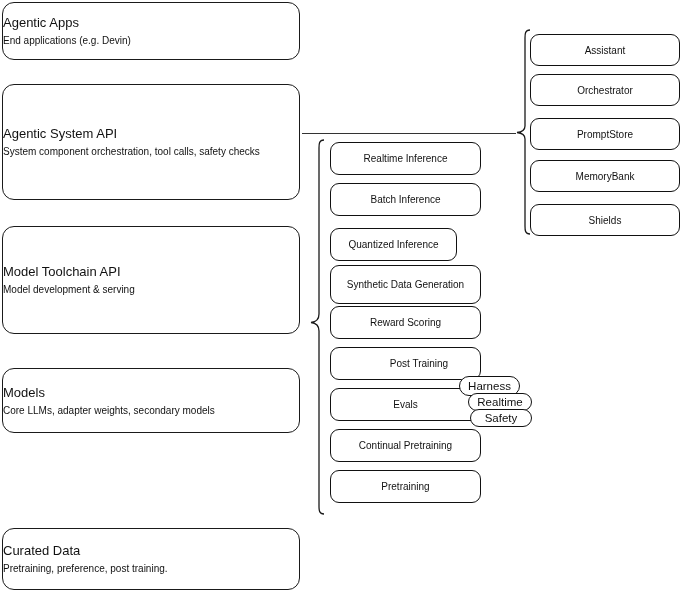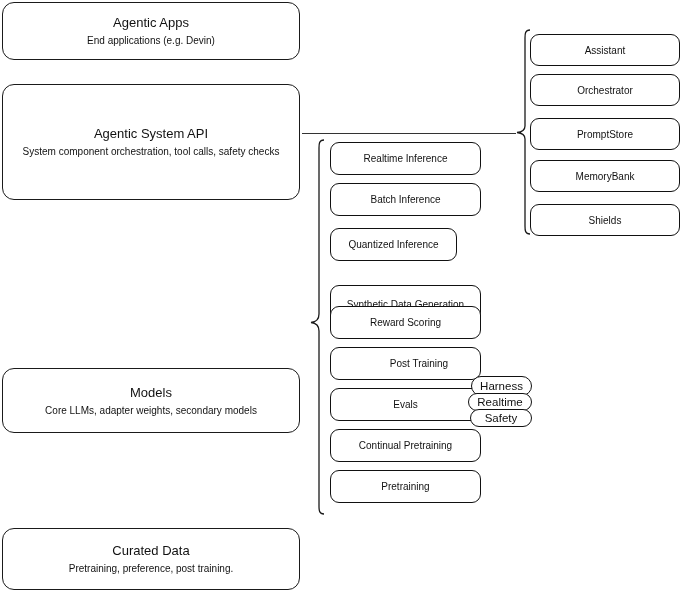--- a/index.html
+++ b/index.html
@@ -19,21 +19,21 @@
     background: #ffffff;
   }
   .stack-box {
     position: absolute;
     box-sizing: border-box;
     border: 1.3px solid #1a1a1a;
     border-radius: 12px;
     background: #ffffff;
     display: flex;
     flex-direction: column;
-    align-items: center;
+    align-items: flex-start;
     justify-content: center;
     text-align: center;
   }
   .stack-title {
     font-size: 13px;
     line-height: 17px;
     color: #111111;
   }
   .stack-sub {
     font-size: 10px;
@@ -89,20 +89,24 @@
   <div class="stack-box" style="left:2px; top:2px; width:298px; height:58px;">
     <div class="stack-title">Agentic Apps</div>
     <div class="stack-sub">End applications (e.g. Devin)</div>
   </div>
 
   <div class="stack-box" style="left:2px; top:84px; width:298px; height:116px;">
     <div class="stack-title">Agentic System API</div>
     <div class="stack-sub">System component orchestration, tool calls, safety checks</div>
   </div>
 
+  <div class="stack-box" style="left:2px; top:226px; width:298px; height:108px;">
+    <div class="stack-title">Model Toolchain API</div>
+    <div class="stack-sub">Model development &amp; serving</div>
+  </div>
 
   <div class="stack-box" style="left:2px; top:368px; width:298px; height:65px;">
     <div class="stack-title">Models</div>
     <div class="stack-sub">Core LLMs, adapter weights, secondary models</div>
   </div>
 
 
   <div class="stack-box" style="left:2px; top:528px; width:298px; height:62px;">
     <div class="stack-title">Curated Data</div>
     <div class="stack-sub">Pretraining, preference, post training.</div>
@@ -132,40 +136,40 @@
 
   <div class="pill-box" style="left:330px; top:142px; width:151px; height:33px;">
     <span>Realtime Inference</span>
   </div>
   <div class="pill-box" style="left:330px; top:183px; width:151px; height:33px;">
     <span>Batch Inference</span>
   </div>
   <div class="pill-box" style="left:330px; top:228px; width:127px; height:33px;">
     <span>Quantized Inference</span>
   </div>
-  <div class="pill-box" style="left:330px; top:265px; width:151px; height:39px;margin-top:20px;">
+  <div class="pill-box" style="left:330px; top:265px; width:151px; height:39px;">
     <span>Synthetic Data Generation</span>
   </div>
   <div class="pill-box" style="left:330px; top:306px; width:151px; height:33px;">
     <span>Reward Scoring</span>
   </div>
   <div class="pill-box" style="left:330px; top:347px; width:151px; height:33px;padding-left:27px;">
     <span>Post Training</span>
   </div>
   <div class="pill-box" style="left:330px; top:388px; width:151px; height:33px;">
     <span>Evals</span>
   </div>
   <div class="pill-box" style="left:330px; top:429px; width:151px; height:33px;">
     <span>Continual Pretraining</span>
   </div>
   <div class="pill-box" style="left:330px; top:470px; width:151px; height:33px;">
     <span>Pretraining</span>
   </div>
 
-  <div class="tag-pill" style="left:471px; top:376px; width:61px; height:20px; border-radius:10px;">
+  <div class="tag-pill" style="left:459px; top:376px; width:61px; height:20px; border-radius:10px;">
     <span>Harness</span>
   </div>
   <div class="tag-pill" style="left:468px; top:393px; width:64px; height:18px; border-radius:10px;">
     <span>Realtime</span>
   </div>
   <div class="tag-pill" style="left:470px; top:409px; width:62px; height:18px; border-radius:10px;">
     <span>Safety</span>
   </div>
 
   <div class="pill-box" style="left:530px; top:34px; width:150px; height:32px;">

